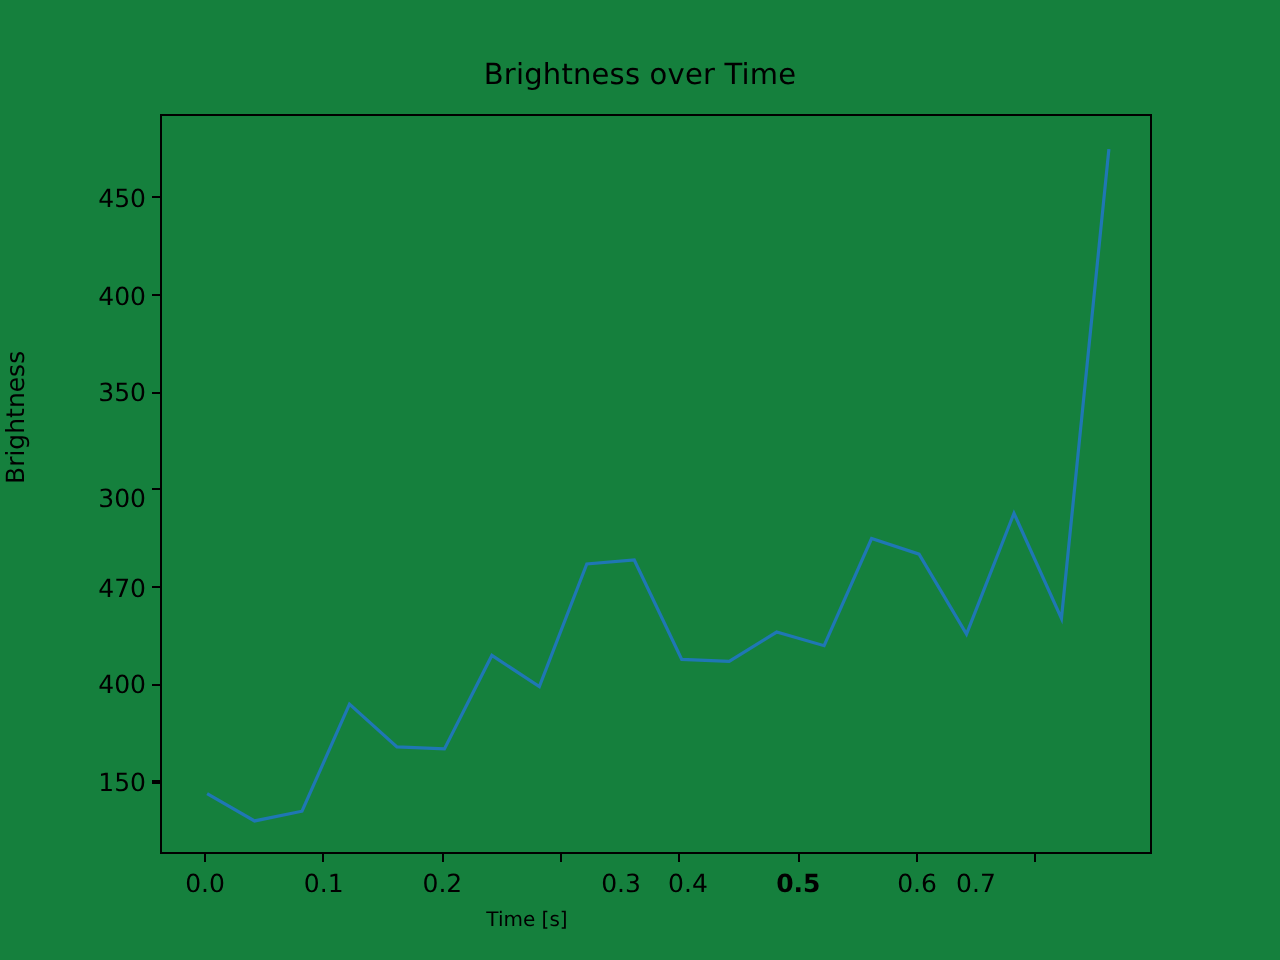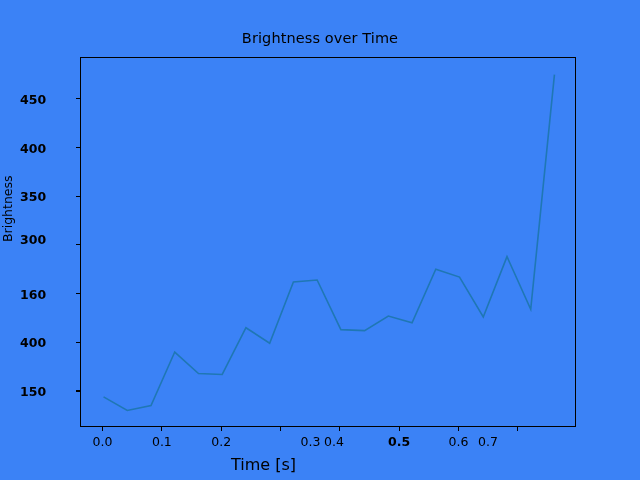--- a/index.html
+++ b/index.html
@@ -10,21 +10,21 @@
   body {
     width: 640px;
     height: 480px;
     font-family: "DejaVu Sans", sans-serif;
     overflow: hidden;
   }
   #figure {
     position: relative;
     width: 640px;
     height: 480px;
-    background: #3b82f6;
+    background: #15803d;
   }
   #chart-title {
     position: absolute;
     left: 0;
     top: 30px;
     width: 640px;
     text-align: center;
     font-size: 14.5px;
     color: #000000;
     letter-spacing: 0.1px;
@@ -48,22 +48,22 @@
     height: 370px;
     display: block;
   }
   .tick-label {
     position: absolute;
     font-size: 12.5px;
     color: #000000;
     white-space: nowrap;
   }
   .ytick-label {
+    text-align: right;
     transform: translateY(-50%);
-    font-weight: bold;
   }
   .xtick-label {
     text-align: center;
     transform: translateX(-50%);
   }
   .tick-mark {
     position: absolute;
     background: #000000;
   }
   .ytick-mark {
@@ -75,21 +75,21 @@
     width: 1.1px;
     height: 3.6px;
     top: 370px;
   }
   #xlabel {
     position: absolute;
     left: 0;
     top: 455px;
     width: 527px;
     text-align: center;
-    font-size: 16px;
+    font-size: 10px;
     color: #000000;
   }
   #ylabel {
     position: absolute;
     left: 0px;
     top: 242px;
     font-size: 12.5px;
     color: #000000;
     transform: rotate(-90deg);
     transform-origin: left top;
@@ -112,41 +112,41 @@
       <polyline id="data-line" fill="none" stroke="#1f77b4" stroke-width="1.6" stroke-linejoin="miter" stroke-linecap="butt" points="22.55,338.84 46.28,352.47 70.01,347.61 93.74,294.05 117.47,315.47 141.21,316.45 164.94,269.71 188.67,285.29 212.40,223.95 236.13,222.00 259.87,271.66 283.60,272.63 307.33,258.03 331.06,264.84 354.79,211.29 378.53,219.08 402.26,259.00 425.99,198.63 449.72,251.21 473.45,16.55"></polyline>
     </svg>
   </div>
 
   <div id="ytick-container">
       <div class="tick-mark ytick-mark" style="left: 76.4px; top: 390.424px;"></div>
       <div class="tick-label ytick-label" style="left: 20px; width: 53px; top: 390.974px;">150</div>
       <div class="tick-mark ytick-mark" style="left: 76.4px; top: 341.739px;"></div>
       <div class="tick-label ytick-label" style="left: 20px; width: 53px; top: 342.289px;">400</div>
       <div class="tick-mark ytick-mark" style="left: 76.4px; top: 293.055px;"></div>
-      <div class="tick-label ytick-label" style="left: 20px; width: 53px; top: 293.605px;">160</div>
+      <div class="tick-label ytick-label" style="left: 20px; width: 53px; top: 293.605px;">470</div>
       <div class="tick-mark ytick-mark" style="left: 76.4px; top: 244.371px;"></div>
-      <div class="tick-label ytick-label" style="left: 20px; width: 53px; top: 239px;">300</div>
+      <div class="tick-label ytick-label" style="left: 20px; width: 53px; top: 249px;">300</div>
       <div class="tick-mark ytick-mark" style="left: 76.4px; top: 195.687px;"></div>
       <div class="tick-label ytick-label" style="left: 20px; width: 53px; top: 196.237px;">350</div>
       <div class="tick-mark ytick-mark" style="left: 76.4px; top: 147.003px;"></div>
       <div class="tick-label ytick-label" style="left: 20px; width: 53px; top: 147.553px;">400</div>
       <div class="tick-mark ytick-mark" style="left: 76.4px; top: 98.3184px;"></div>
       <div class="tick-label ytick-label" style="left: 20px; width: 53px; top: 98.8684px;">450</div>
     </div>
   <div id="xtick-container">
       <div class="tick-mark xtick-mark" style="left: 101.995px; top: 427px;"></div>
       <div class="tick-label xtick-label" style="left: 102.545px; top: 434px;">0.0</div>
       <div class="tick-mark xtick-mark" style="left: 161.326px; top: 427px;"></div>
       <div class="tick-label xtick-label" style="left: 161.876px; top: 434px;">0.1</div>
       <div class="tick-mark xtick-mark" style="left: 220.656px; top: 427px;"></div>
       <div class="tick-label xtick-label" style="left: 221.206px; top: 434px;">0.2</div>
       <div class="tick-mark xtick-mark" style="left: 279.986px; top: 427px;"></div>
       <div class="tick-label xtick-label" style="left: 280.536px; top: 434px; margin-left: 30px;">0.3</div>
       <div class="tick-mark xtick-mark" style="left: 339.316px; top: 427px;"></div>
-      <div class="tick-label xtick-label" style="left: 334px; top: 434px;">0.4</div>
+      <div class="tick-label xtick-label" style="left: 344px; top: 434px;">0.4</div>
       <div class="tick-mark xtick-mark" style="left: 398.646px; top: 427px;"></div>
       <div class="tick-label xtick-label" style="left: 399.196px; top: 434px; font-weight: bold;">0.5</div>
       <div class="tick-mark xtick-mark" style="left: 457.976px; top: 427px;"></div>
       <div class="tick-label xtick-label" style="left: 458.526px; top: 434px; text-align: center;">0.6</div>
       <div class="tick-mark xtick-mark" style="left: 517.306px; top: 427px;"></div>
       <div class="tick-label xtick-label" style="left: 488px; top: 434px;">0.7</div>
     </div>
 
 </div>
 

